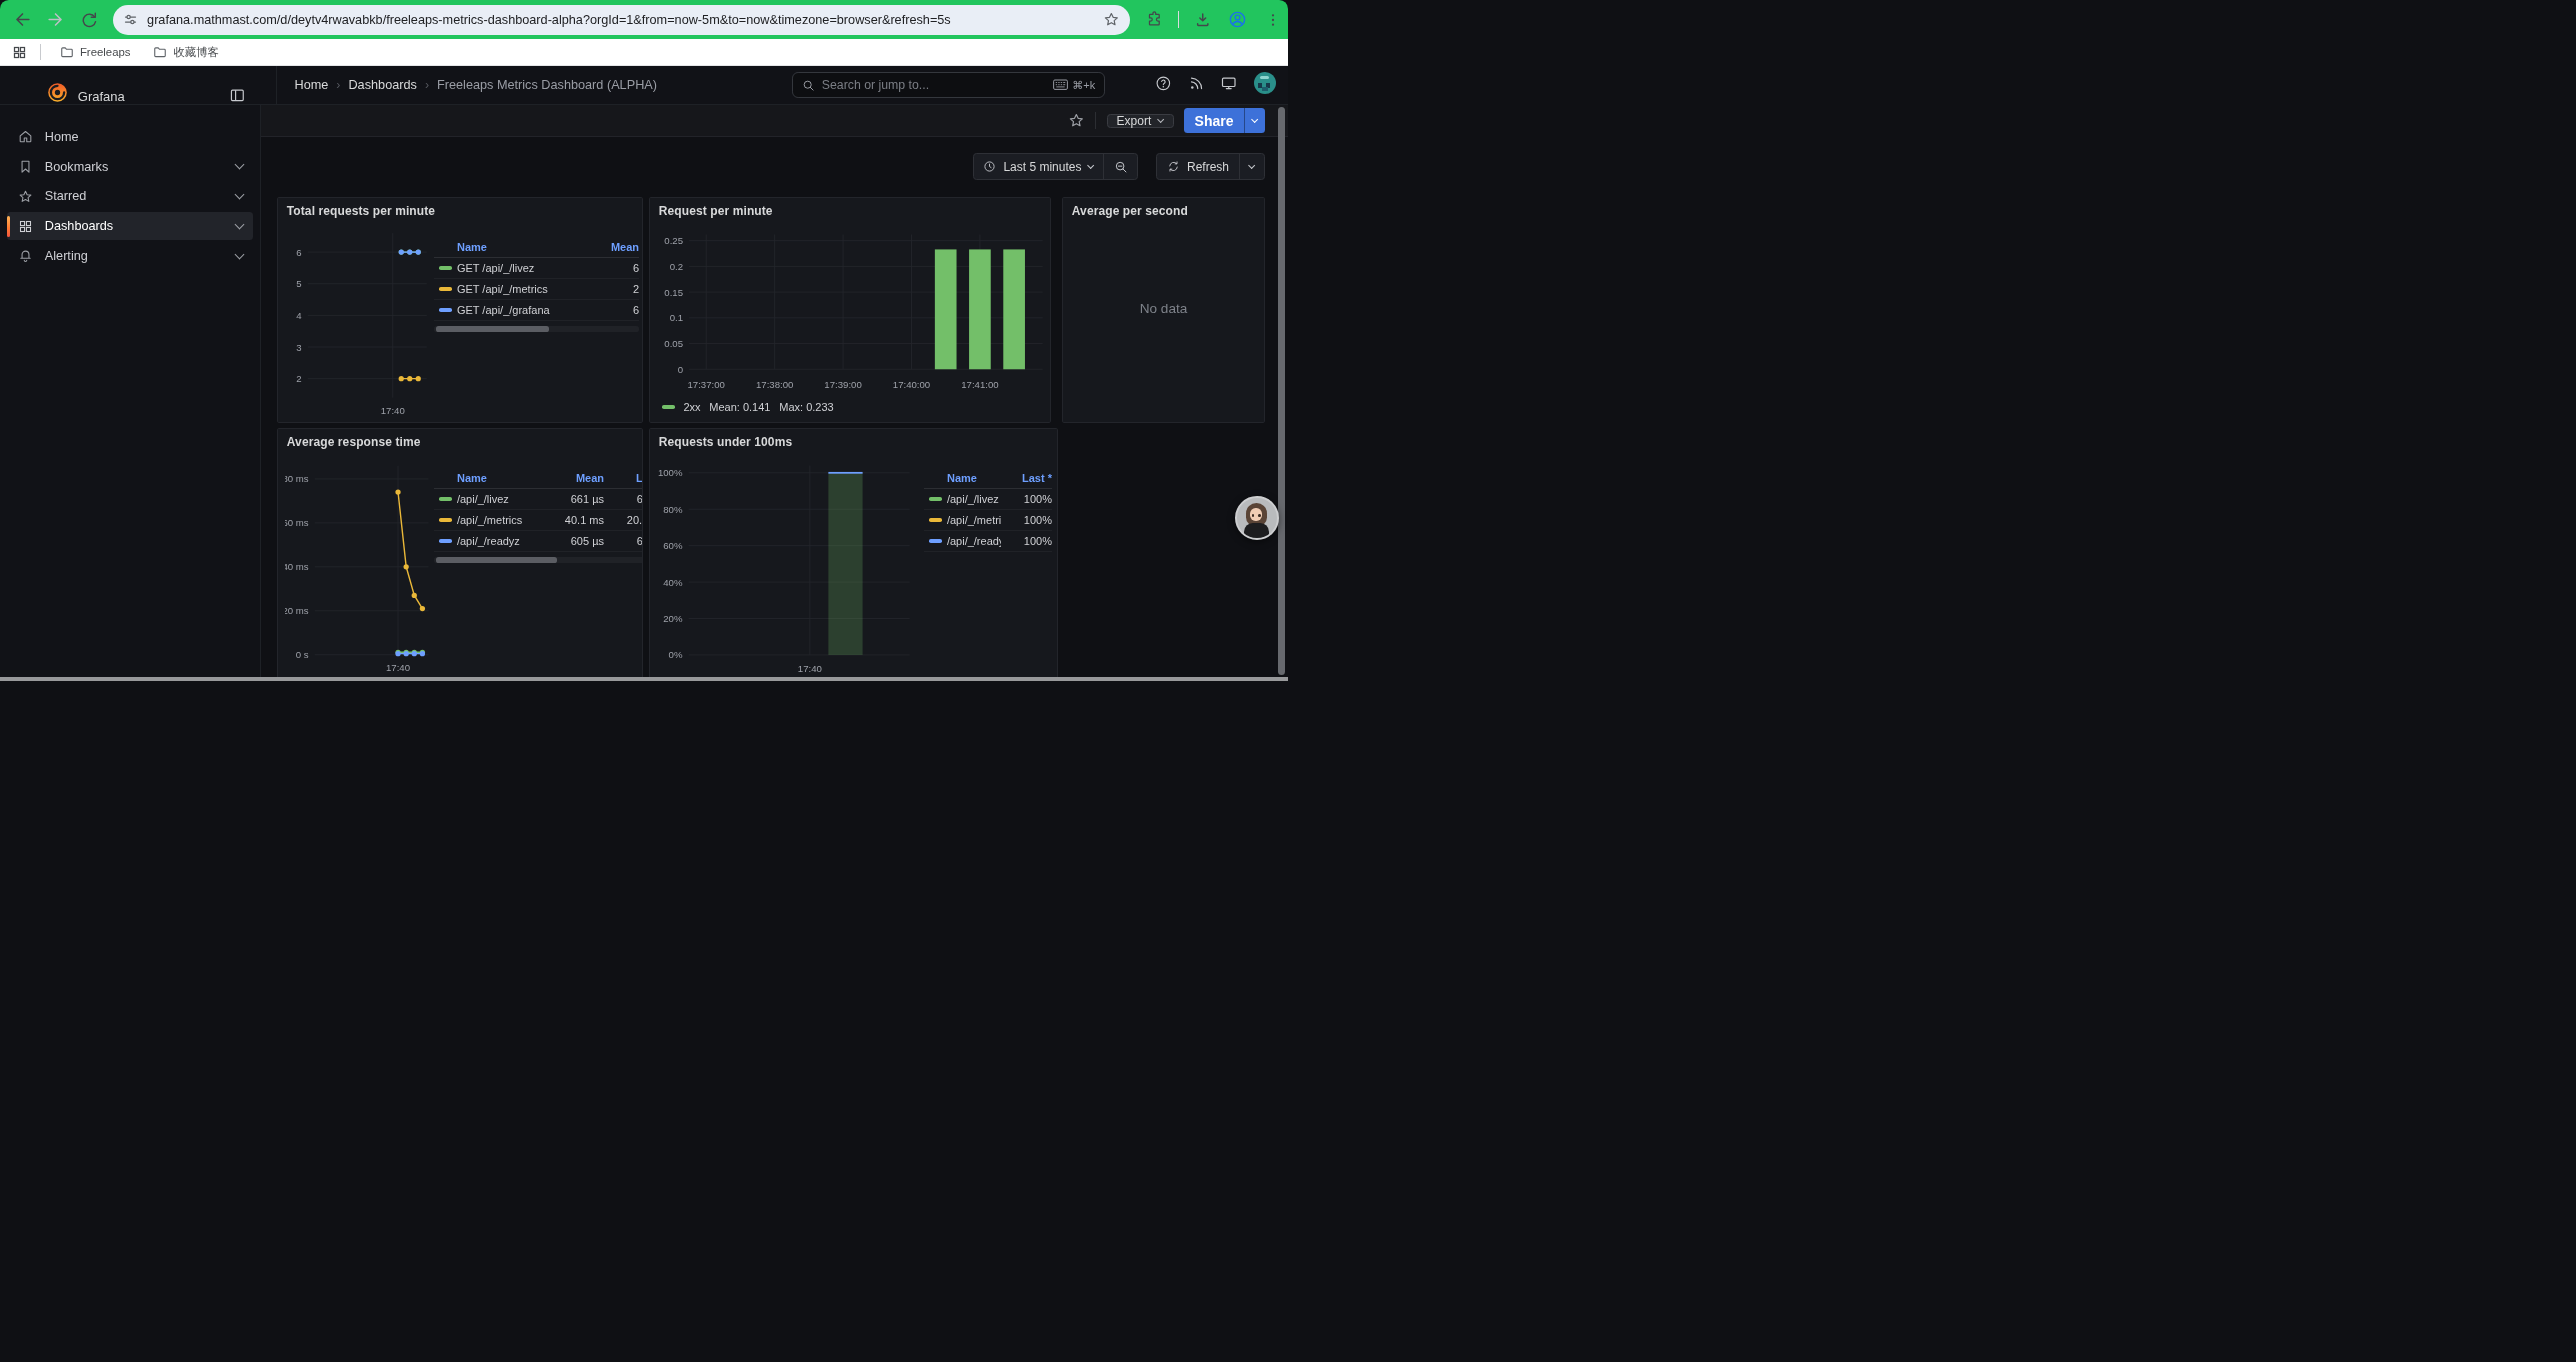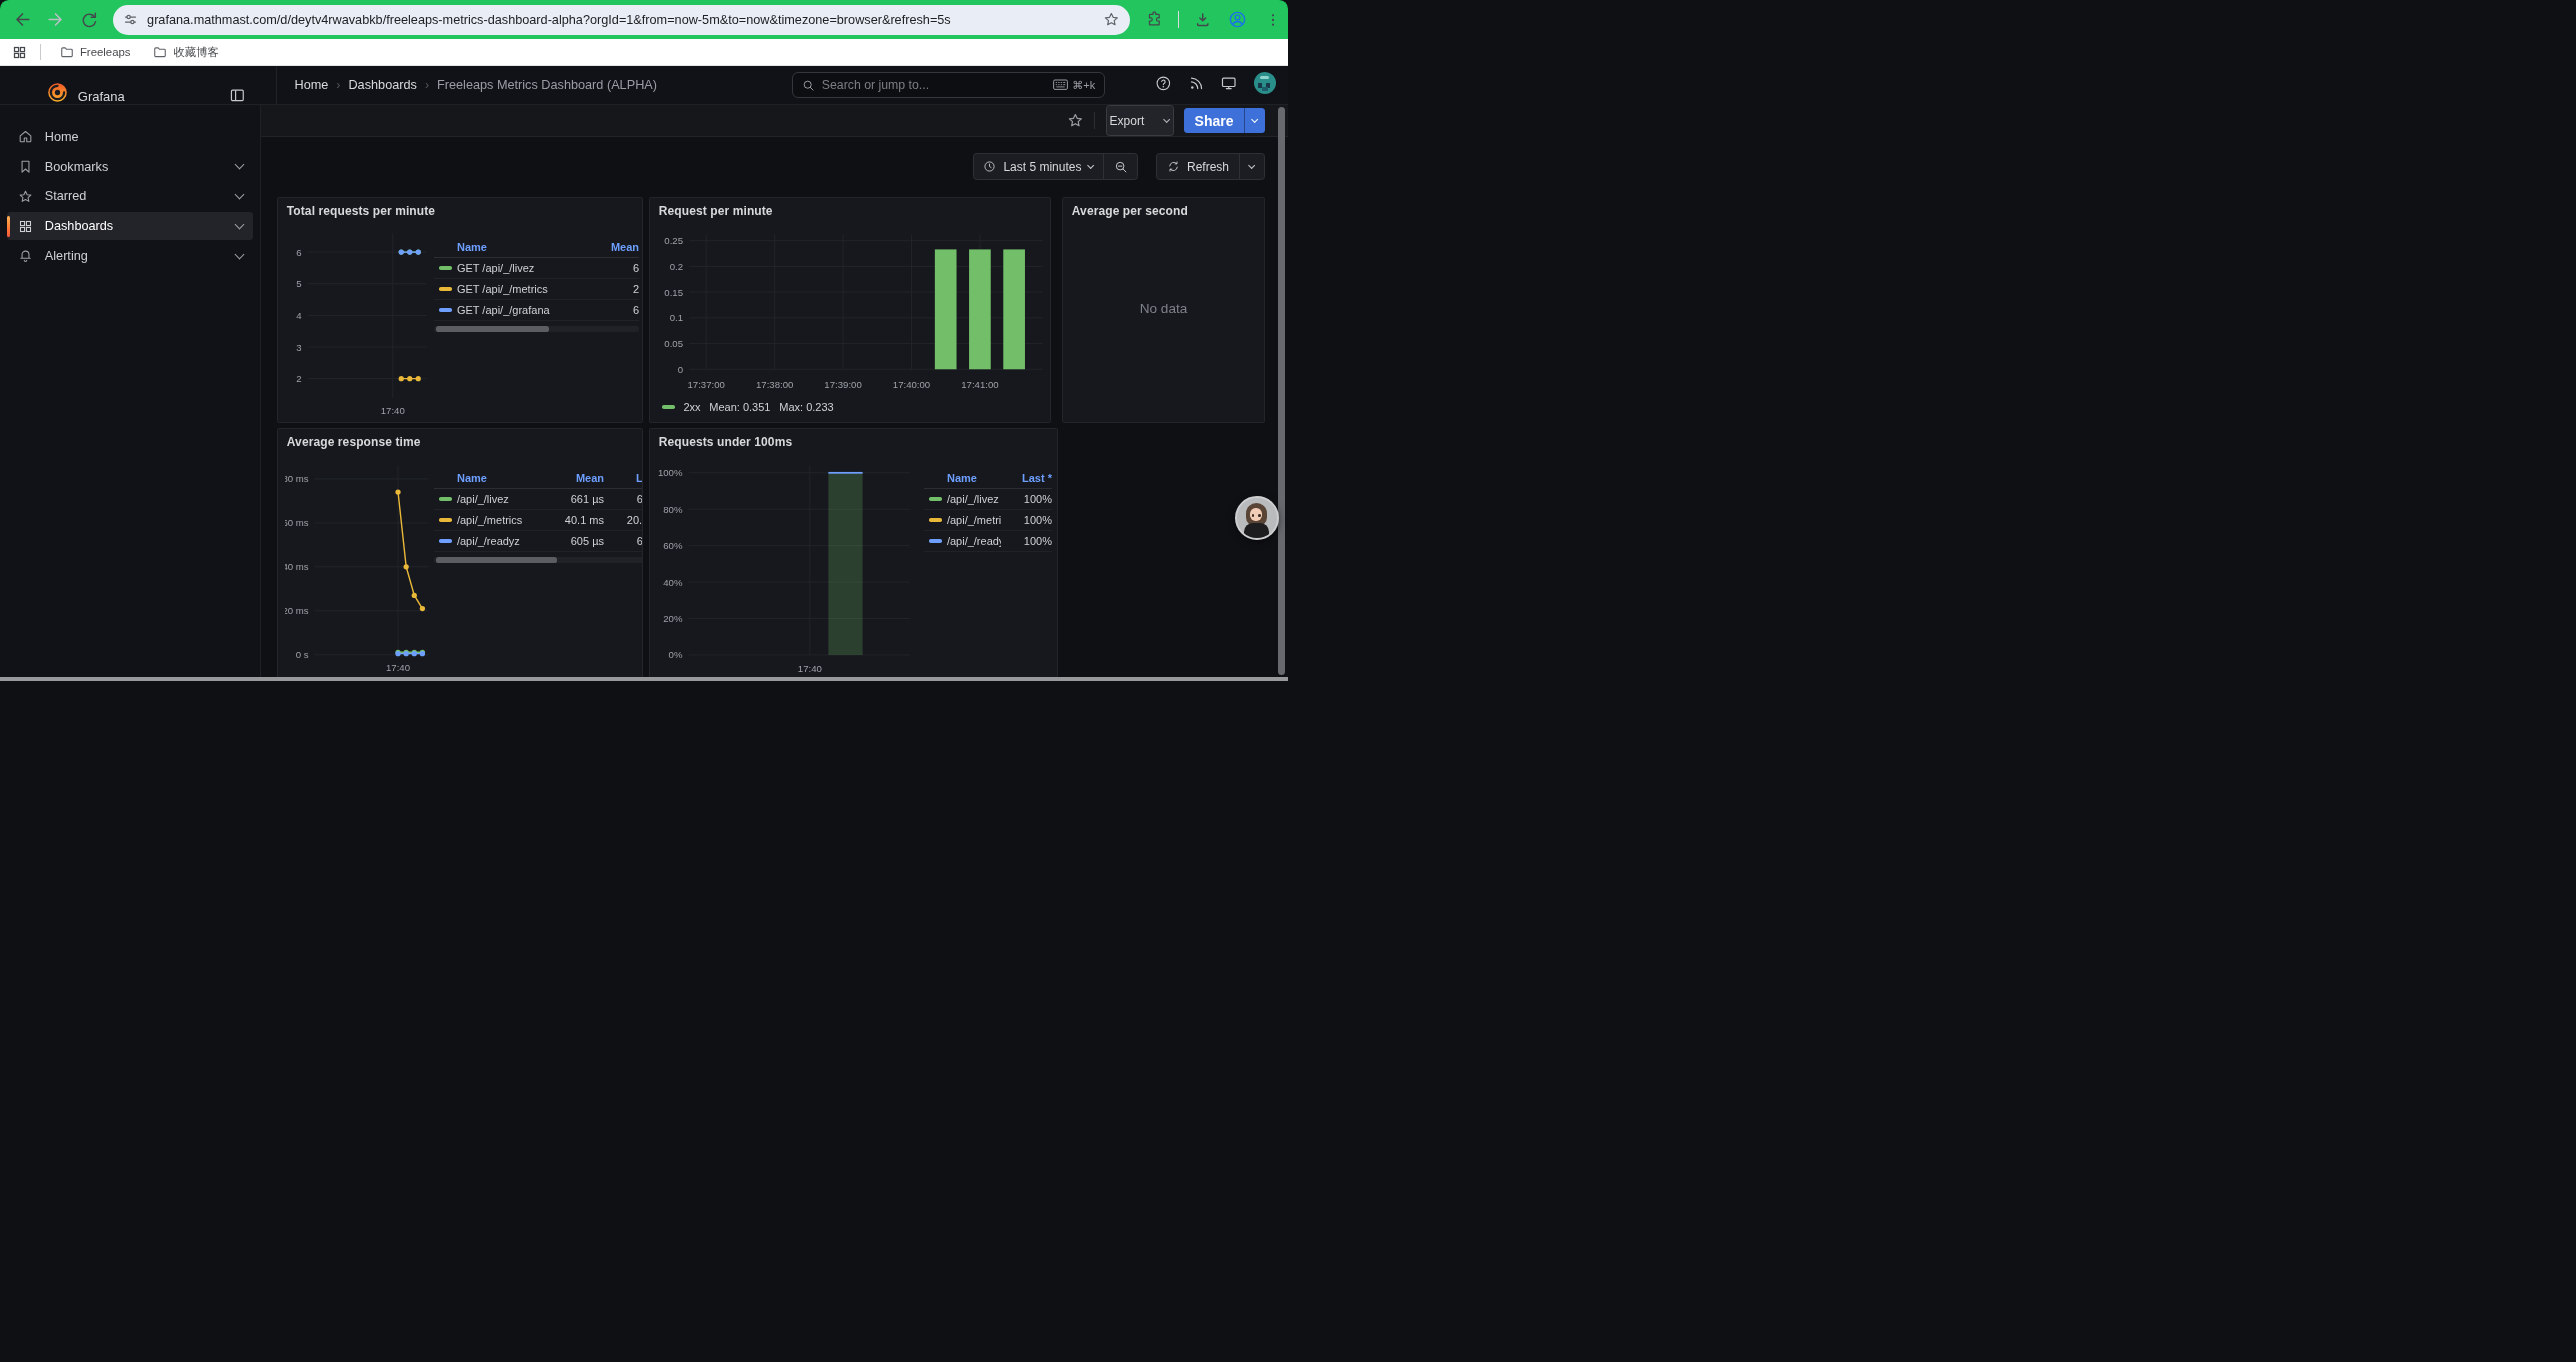--- a/index.html
+++ b/index.html
@@ -47,22 +47,22 @@
   .side-item .lbl { font-size:12.7px; margin-left:12.3px; flex:1; }
   .side-item.active { background:#22242a; }
   .side-item.active::before { content:""; position:absolute; left:0; top:3.5px; bottom:3.5px; width:2.6px; border-radius:1.8px;
     background:linear-gradient(180deg,#ffb357,#ff7d33 55%,#f5543e); }
   .chev { width:7px; height:7px; border-right:1.4px solid #9da0a6; border-bottom:1.4px solid #9da0a6; transform:rotate(45deg); margin-top:-3.5px; }
 
   
   .gf-toolbar2 { position:absolute; left:261px; top:105px; width:1027px; height:32px; background:#16171b; border-bottom:0.9px solid #222329;
     display:flex; align-items:center; justify-content:flex-end; padding-right:23px; gap:10.5px; }
   .tb-divider { width:0.9px; height:17.5px; background:#2c2e33; }
-  .btn-export { height:31px; padding:0 3px; background:#222429; border:0.9px solid #3a3c42; border-radius:3.5px;
-    color:#d8d9da; font-size:12px; display:flex; align-items:center; gap:20px; }
+  .btn-export { height:14px; padding:0 9px; background:#222429; border:0.9px solid #3a3c42; border-radius:3.5px;
+    color:#d8d9da; font-size:12px; display:flex; align-items:center; gap:7px; }
   .btn-share { height:24.6px; border-radius:3.5px; overflow:hidden; display:flex; }
   .btn-share .main { background:#3d71d9; color:#fff; font-size:14px; font-weight:600; display:flex; align-items:center; padding:0 10.5px; }
   .btn-share .arrow { background:#3d71d9; border-left:0.9px solid rgba(10,20,40,.45); width:21px; display:flex; align-items:center; justify-content:center; }
   .btn-share .chev, .btn-export .chev { border-color:#ffffff; width:5.3px; height:5.3px; margin-top:-1.8px; }
   .btn-export .chev { border-color:#b6b8bd; }
 
   
   .dashboard { position:absolute; left:261px; top:138px; width:1027px; height:544px; background:#0f1014; overflow:hidden; }
   .time-controls { position:absolute; right:23px; top:15px; display:flex; gap:18px; }
   .tc-group { display:flex; height:27px; background:#1b1d23; border:0.9px solid #2e3036; border-radius:3.5px; overflow:hidden; }
@@ -428,21 +428,21 @@
             <line x1="36" x2="440" y1="166" y2="166" stroke="#24262c" stroke-width="1"></line>
             <text x="29" y="170" fill="#9ea1a9" font-size="11" text-anchor="end">0</text>
             <rect x="316.8451612903226" y="29.045801526717554" width="24.761290322580646" height="136.95419847328245" fill="#73bf69"></rect>
             <rect x="355.94193548387096" y="29.045801526717554" width="24.761290322580646" height="136.95419847328245" fill="#73bf69"></rect>
             <rect x="395.0387096774193" y="29.045801526717554" width="24.761290322580646" height="136.95419847328245" fill="#73bf69"></rect>
           </svg>
         </div>
       <div class="lg-inline" style="left:12.3px; top:203px;">
         <span class="lg-sw" style="margin: 0px; background: rgb(115, 191, 105);"></span>
         <span>2xx</span>
-        <span>Mean: 0.351</span>
+        <span>Mean: 0.141</span>
         <span>Max: 0.233</span>
       </div>
     </div>
 
     <div class="panel" style="left:801px; top:59px; width:203px; height:226px;">
       <div class="panel-title">Average per second</div>
       <div class="nodata">No data</div>
     </div>
 
     <div class="panel" style="left:16px; top:290px; width:366px; height:254px;">

